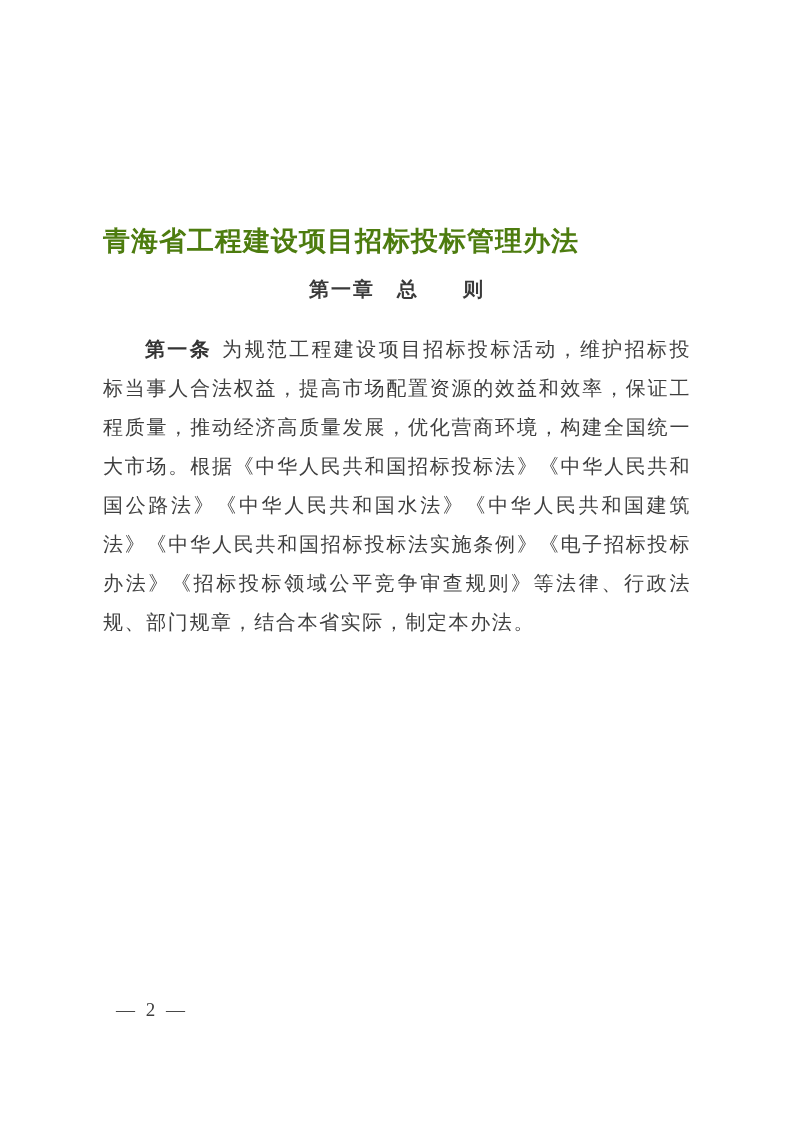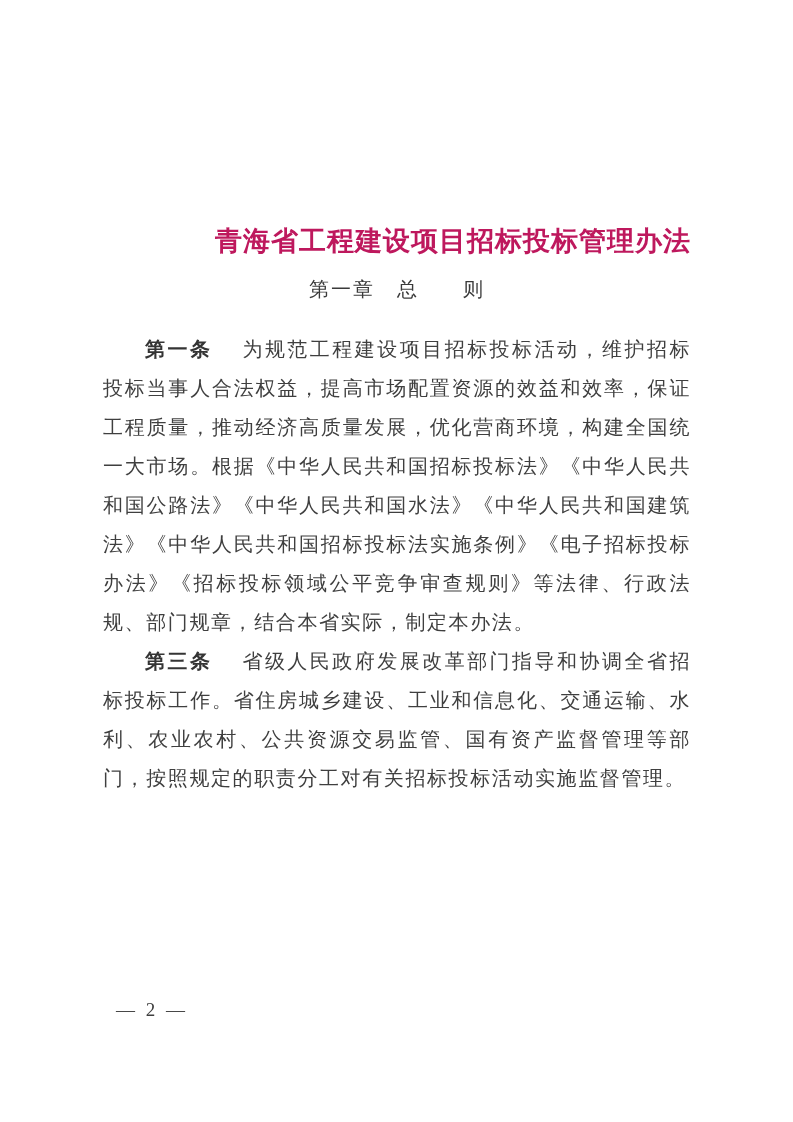--- a/index.html
+++ b/index.html
@@ -15,36 +15,36 @@
     background: #ffffff;
     font-family: "Liberation Serif", "DejaVu Serif", serif;
     color: #3f3f3f;
     overflow: hidden;
   }
   .doc-title {
     position: absolute;
     top: 205px;
     left: 103px;
     width: 588px;
-    text-align: right;
+    text-align: left;
     font-size: 27px;
     line-height: 36px;
     font-weight: 700;
     letter-spacing: 1px;
-    color: #be185d;
+    color: #4d7c0f;
   }
   .chapter-heading {
     position: absolute;
     top: 274px;
     left: 103px;
     width: 588px;
     text-align: center;
     font-size: 20px;
     line-height: 30px;
-    font-weight: 400;
+    font-weight: 700;
     letter-spacing: 2px;
     color: #3a3a3a;
   }
   .doc-body {
     position: absolute;
     top: 330px;
     left: 103px;
     width: 588px;
     font-size: 20px;
     line-height: 39px;
@@ -54,21 +54,21 @@
     color: #3f3f3f;
   }
   .para {
     margin: 0;
     text-indent: 42px;
   }
   .article-marker {
     font-family: "Liberation Sans", "DejaVu Sans", sans-serif;
     font-weight: 700;
     color: #343434;
-    margin-right: 30px;
+    margin-right: 10px;
   }
   .page-footer {
     position: absolute;
     top: 996px;
     left: 116px;
     font-size: 19px;
     line-height: 28px;
     letter-spacing: 3px;
     color: #3f3f3f;
   }
@@ -77,18 +77,17 @@
 <body>
 
 <div class="page">
 
   <h1 class="doc-title">青海省工程建设项目招标投标管理办法</h1>
 
   <div class="chapter-heading">第一章　总　　则</div>
 
   <div class="doc-body">
       <p class="para"><span class="article-marker">第一条</span><span>为规范工程建设项目招标投标活动，维护招标投标当事人合法权益，提高市场配置资源的效益和效率，保证工程质量，推动经济高质量发展，优化营商环境，构建全国统一大市场。根据《中华人民共和国招标投标法》《中华人民共和国公路法》《中华人民共和国水法》《中华人民共和国建筑法》《中华人民共和国招标投标法实施条例》《电子招标投标办法》《招标投标领域公平竞争审查规则》等法律、行政法规、部门规章，结合本省实际，制定本办法。</span></p>
-      <p class="para"><span class="article-marker">第三条</span><span>省级人民政府发展改革部门指导和协调全省招标投标工作。省住房城乡建设、工业和信息化、交通运输、水利、农业农村、公共资源交易监管、国有资产监督管理等部门，按照规定的职责分工对有关招标投标活动实施监督管理。</span></p>
     </div>
 
   <div class="page-footer">— 2 —</div>
 
 </div>
 
 </body></html>

